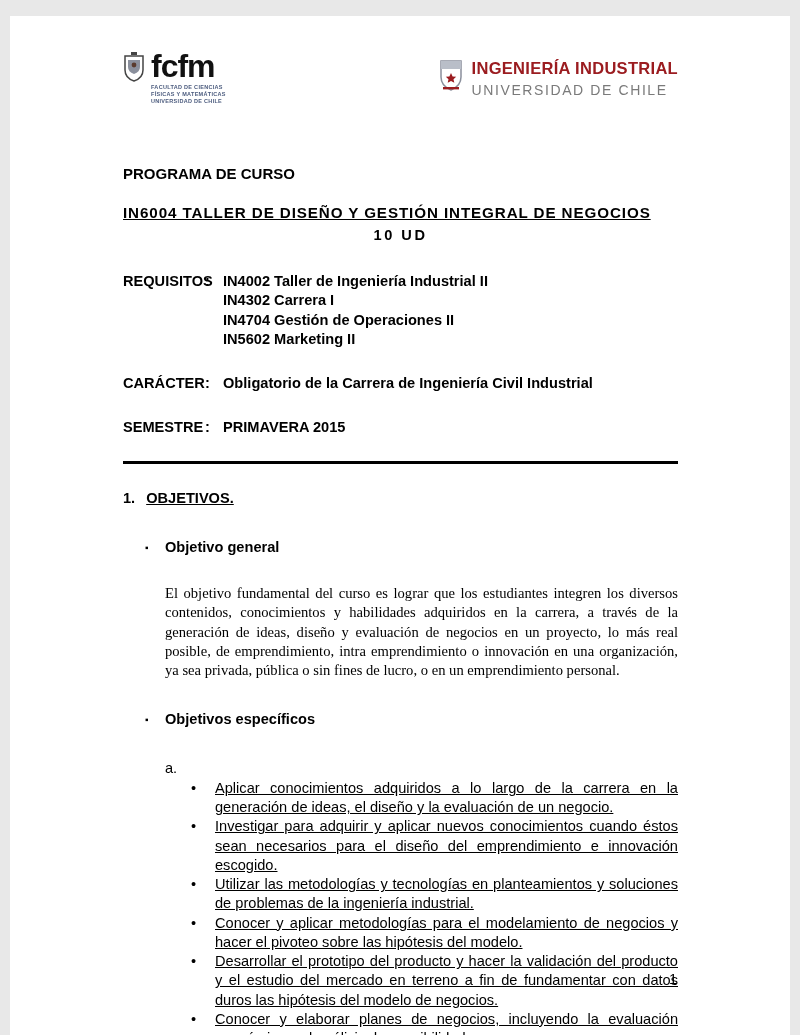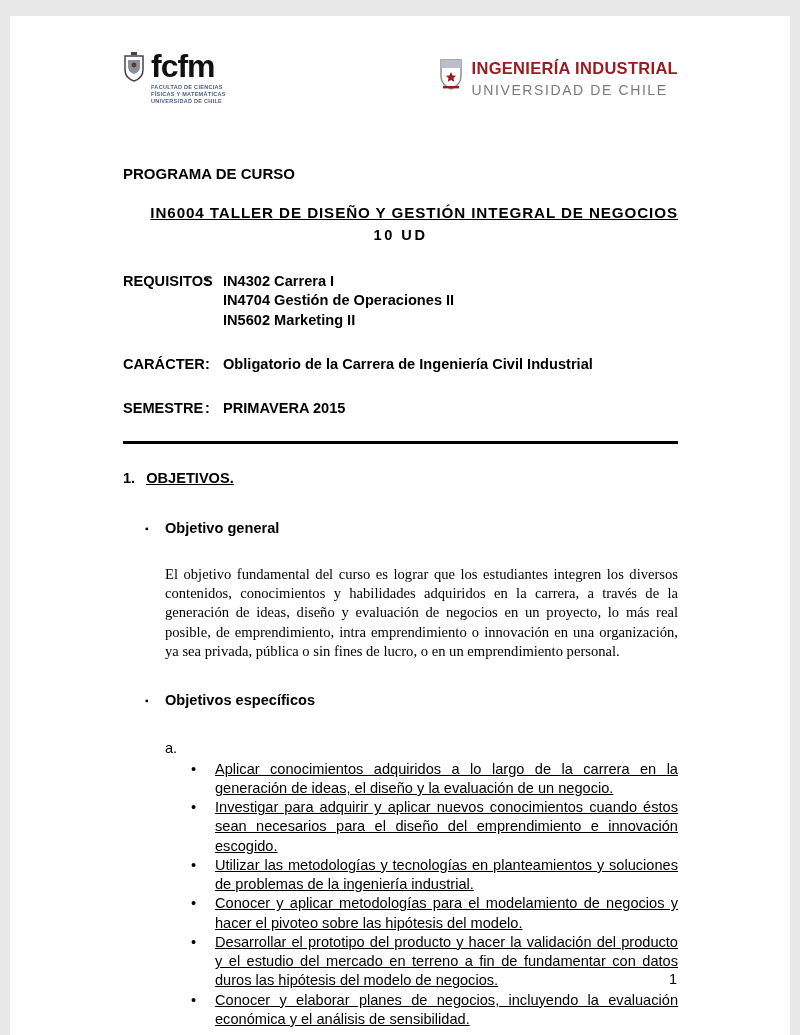--- a/index.html
+++ b/index.html
@@ -9,28 +9,28 @@
     font-family:"Liberation Sans", sans-serif; color:#000000;
     font-size:14.6px; line-height:1.32; margin:16px auto; overflow:hidden;
   }
   .content { padding:36px 112px 0 113px; }
 
   
   .logos { display:flex; justify-content:space-between; align-items:flex-start; height:72px; }
   .logo-left { display:flex; align-items:flex-start; gap:6px; }
   .fcfm-brand { font-weight:800; font-size:32px; line-height:0.9; letter-spacing:-1px; color:#111; }
   .fcfm-caption { font-size:5.5px; line-height:1.25; color:#4a5a7d; letter-spacing:0.3px; margin-top:3px; font-weight:bold; }
-  .logo-right { display:flex; gap:8px; margin-top:6px; }
+  .logo-right { display:flex; align-items:center; gap:8px; margin-top:6px; }
   .logo-right-text { display:flex; flex-direction:column; }
   .ind-title { color:#9b1c20; font-weight:bold; font-size:16.5px; letter-spacing:0.3px; }
   .uch-title { color:#7a7a7a; font-size:14px; letter-spacing:1.6px; margin-top:1px; }
 
   
   .doc-title { font-weight:bold; margin-top:40px; font-size:15px; }
-  .course-title { text-align:right; font-weight:bold; font-size:15.2px; letter-spacing:0.9px; text-decoration:underline; margin-top:19px; }
+  .course-title { text-align:left; font-weight:bold; font-size:15.2px; letter-spacing:0.9px; text-decoration:underline; margin-top:19px; }
   .course-ud { text-align:center; font-weight:bold; font-size:14.6px; letter-spacing:2.5px; margin-top:3px; }
 
   
   .info-table { margin-top:27px; font-weight:bold; }
   .info-row { display:grid; grid-template-columns:82px 18px 1fr; }
   .info-row + .info-row { margin-top:25px; }
   .info-values div { display:block; }
 
   .rule { border:none; border-top:3px solid #000; margin-top:23px; }
 
@@ -97,20 +97,21 @@
 
     <div class="doc-title">PROGRAMA DE CURSO</div>
     <div class="course-title">IN6004 TALLER DE DISEÑO Y GESTIÓN INTEGRAL DE NEGOCIOS</div>
     <div class="course-ud">10 UD</div>
 
     <div class="info-table">
       <div class="info-row">
         <span>REQUISITOS</span>
         <span>:</span>
         <span class="info-values">
+          <div>IN4002 Taller de Ingeniería Industrial II</div>
           <div>IN4302 Carrera I</div>
           <div>IN4704 Gestión de Operaciones II</div>
           <div>IN5602 Marketing II</div>
         </span>
       </div>
       <div class="info-row">
         <span>CARÁCTER</span>
         <span>:</span>
         <span>Obligatorio de la Carrera de Ingeniería Civil Industrial</span>
       </div>

